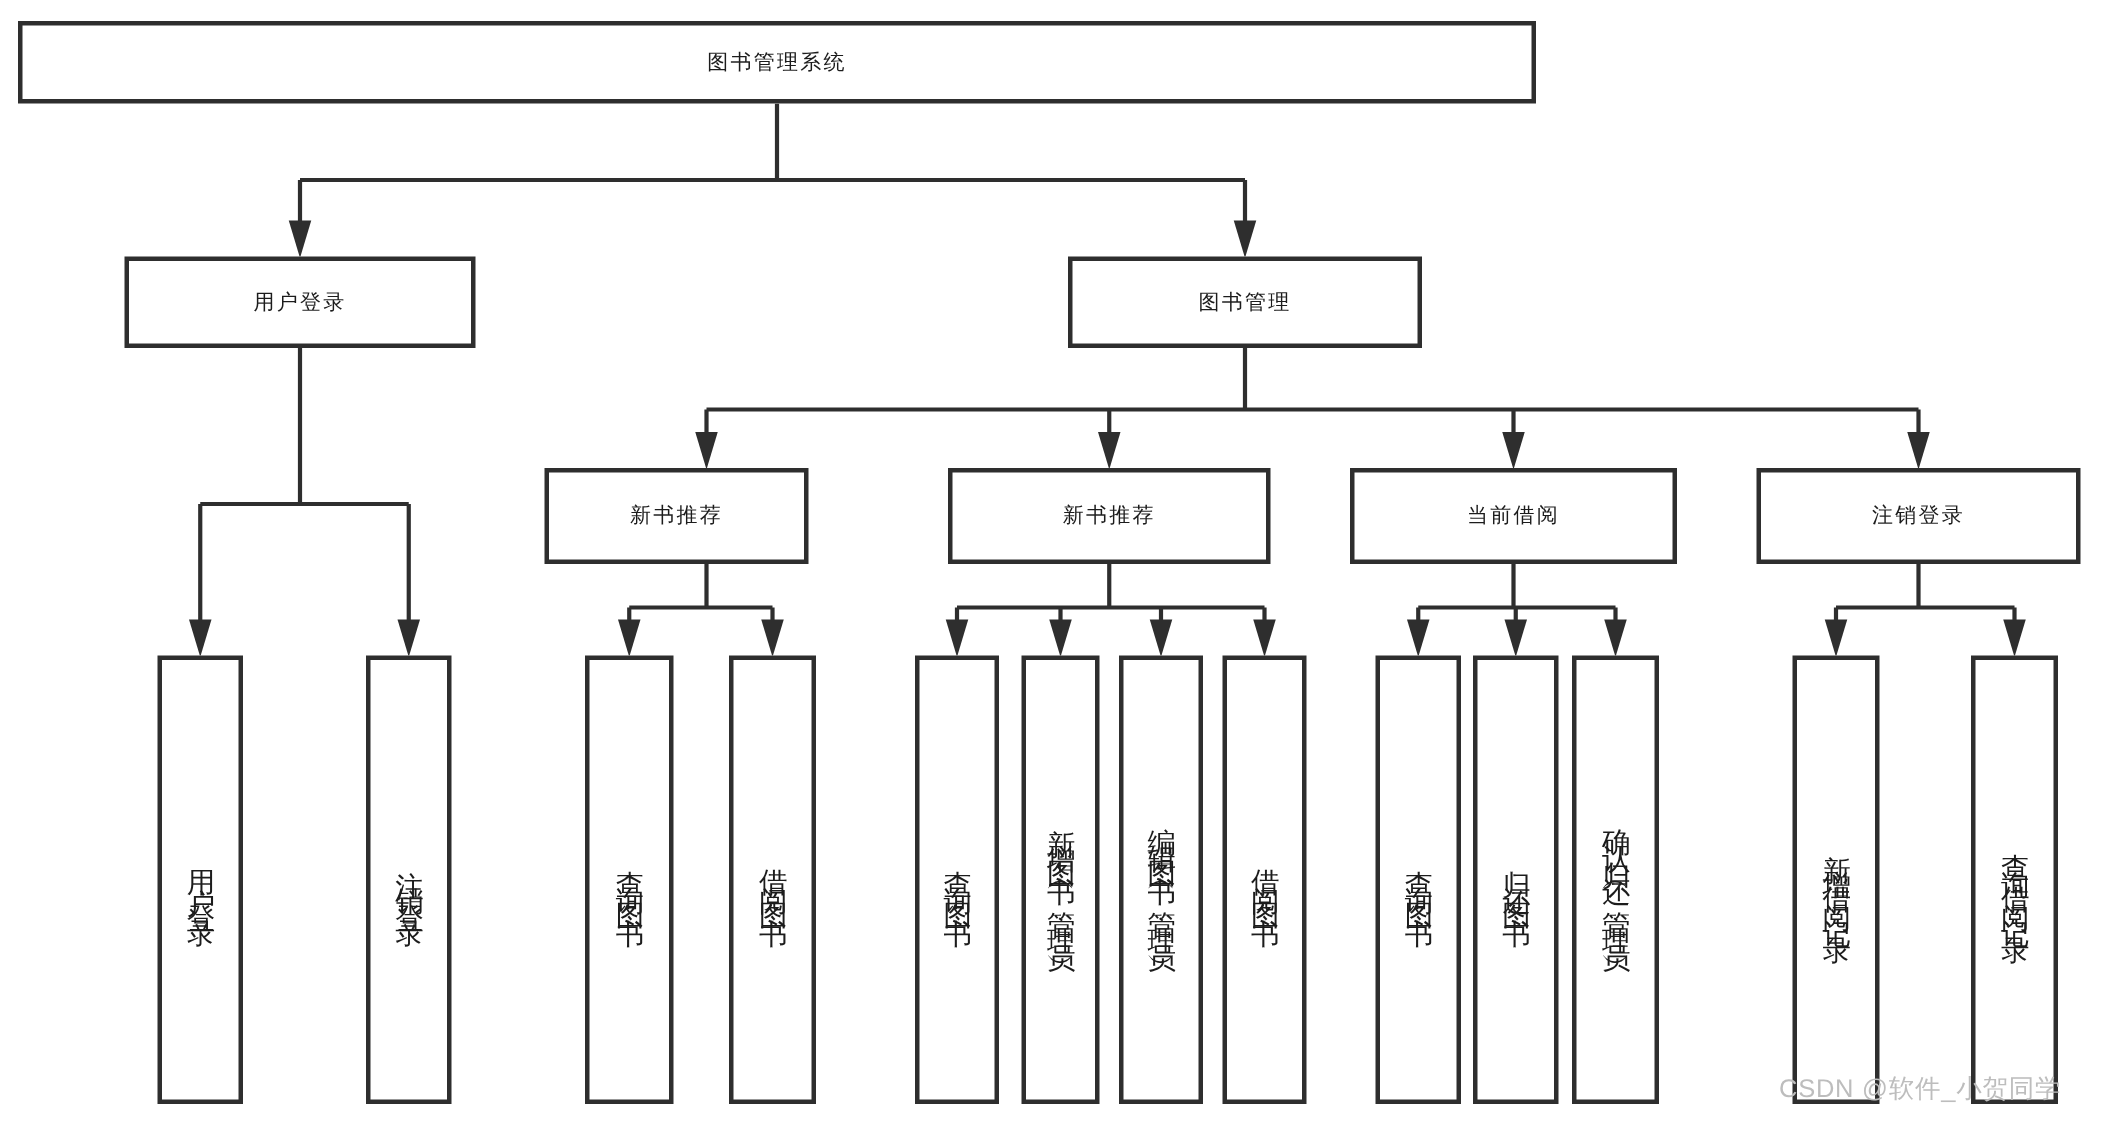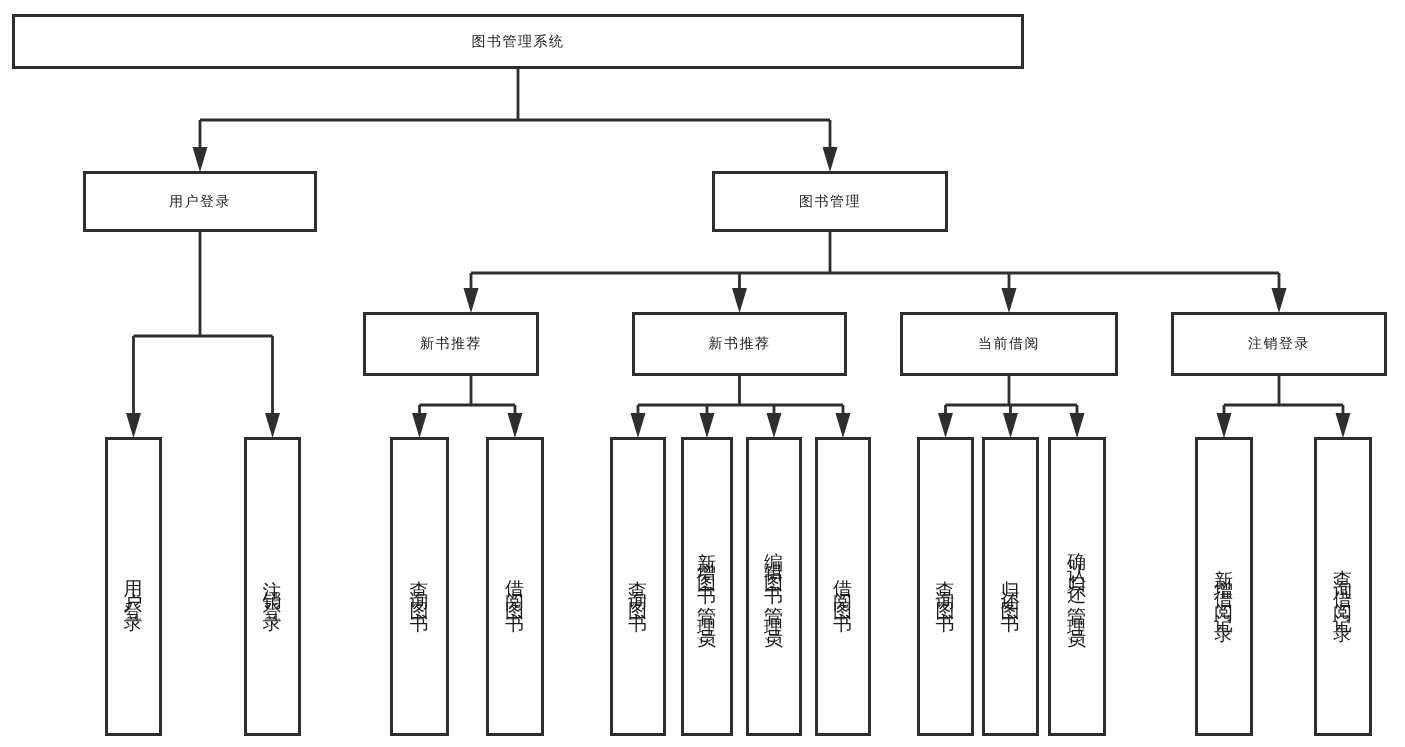--- a/index.html
+++ b/index.html
@@ -159,13 +159,14 @@
       <div class="box vbox" style="left: 1048px; top: 437px; width: 58px; height: 299px;">
         <span class="lbl">确认归还（管理员）</span>
       </div>
       <div class="box vbox" style="left: 1195px; top: 437px; width: 58px; height: 299px;">
         <span class="lbl">新增借阅记录</span>
       </div>
       <div class="box vbox" style="left: 1314px; top: 437px; width: 58px; height: 299px;">
         <span class="lbl">查询借阅记录</span>
       </div>
     </div>
+  <div class="watermark">CSDN @软件_小贺同学</div>
 </div>
 
 </body></html>

